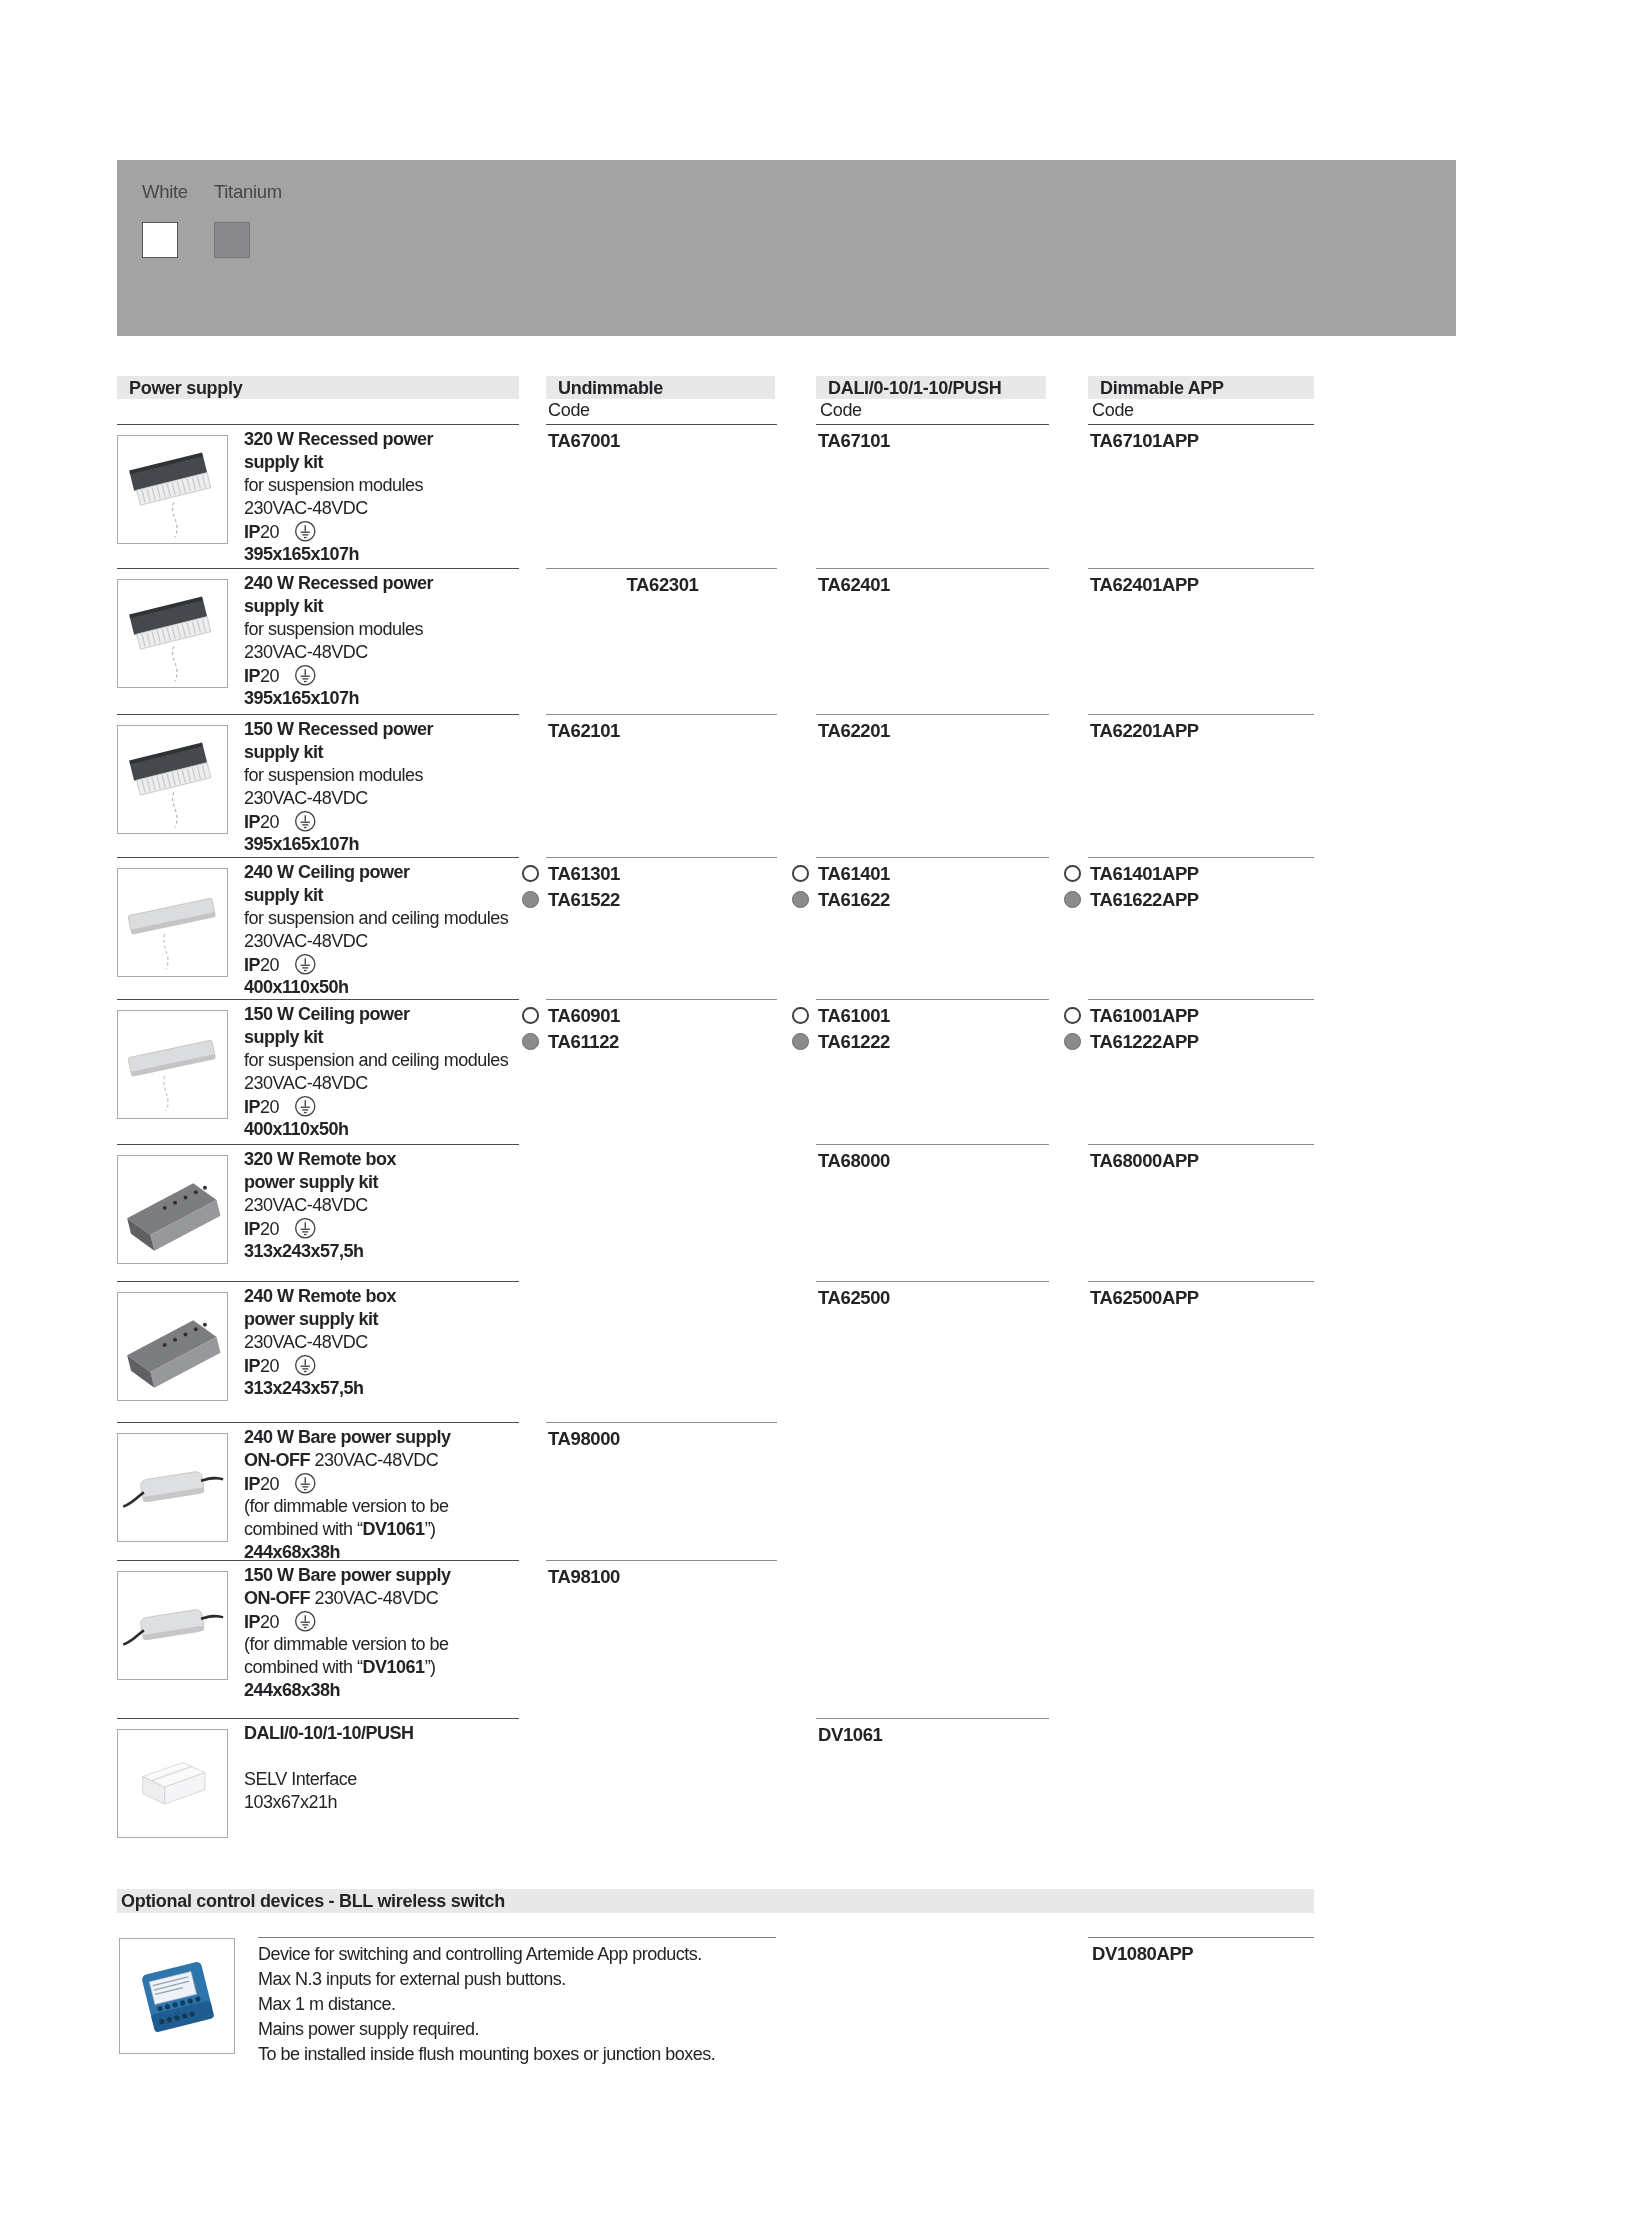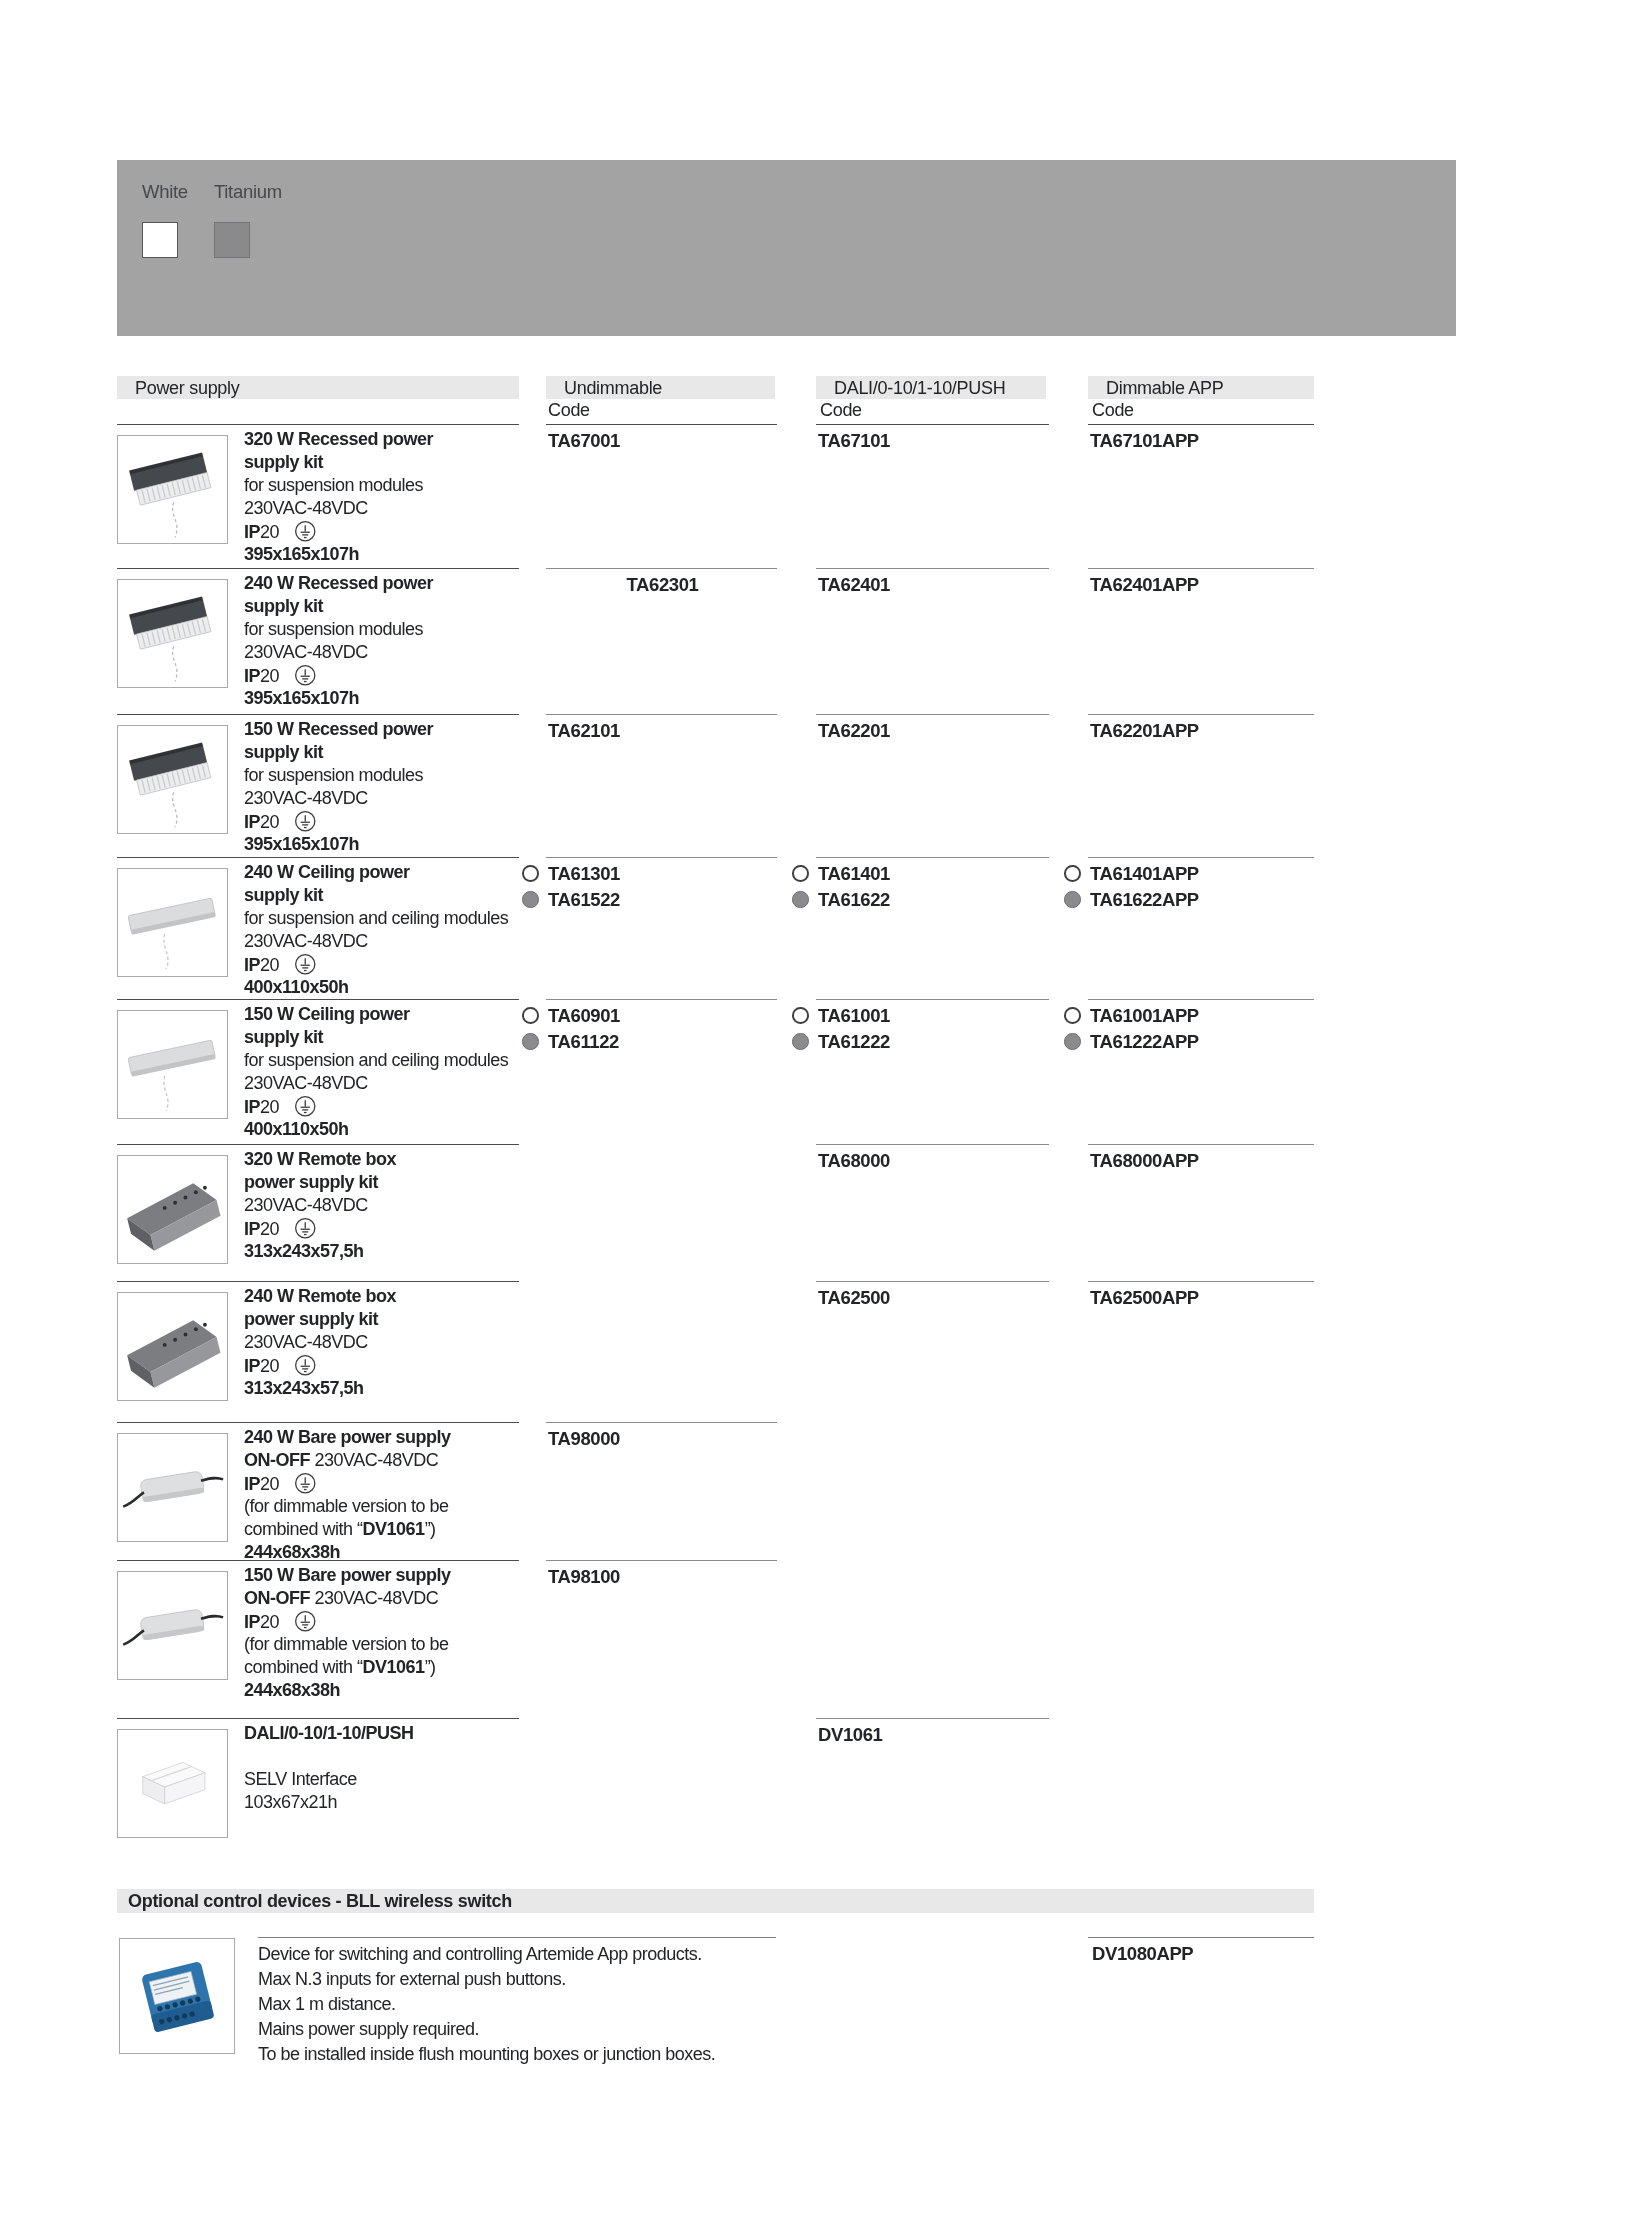--- a/index.html
+++ b/index.html
@@ -11,21 +11,21 @@
   
   #finish-panel{position:absolute;left:117px;top:160px;width:1339px;height:176px;background:#a3a3a3;}
   .finish-label{position:absolute;top:21px;font-size:18.5px;letter-spacing:-0.3px;color:#47484b;}
   #finish-label-white{left:25px;}
   #finish-label-titanium{left:97px;}
   .swatch{position:absolute;top:62px;width:36px;height:36px;box-sizing:border-box;}
   #swatch-white{left:25px;border:1.3px solid #55565a;background:#ffffff;}
   #swatch-titanium{left:97px;border:1.3px solid #737477;background:#8a8a8c;}
   
   .colhdr{position:absolute;top:376px;height:23px;background:#e8e8e9;box-sizing:border-box;
-          font-weight:normal;font-size:18px;line-height:24px;padding-left:18px;letter-spacing:-0.3px;white-space:nowrap;}
+          font-weight:bold;font-size:18px;line-height:24px;padding-left:12px;letter-spacing:-0.3px;white-space:nowrap;}
   #hdr-power{left:117px;width:402px;}
   #hdr-und{left:546px;width:229px;}
   #hdr-dali{left:816px;width:230px;}
   #hdr-app{left:1088px;width:226px;}
   .code-label{position:absolute;top:400px;font-size:18px;letter-spacing:-0.3px;}
   #code-label-und{left:548px;}
   #code-label-dali{left:820px;}
   #code-label-app{left:1092px;}
   
   .prow{position:absolute;left:117px;width:1197px;}
@@ -38,21 +38,21 @@
   .bseg{font-weight:bold;}
   .ground-icon{display:inline-block;vertical-align:-4.6px;margin-left:14.5px;}
   .ccell{position:absolute;top:0;box-sizing:border-box;border-top:1.3px solid #8b8c8f;padding-top:4px;}
   .prow.first .ccell{border-top-color:#4b4c4e;}
   .cline{position:relative;height:26px;line-height:24px;font-weight:bold;font-size:18.5px;letter-spacing:-0.4px;padding-left:2px;white-space:nowrap;}
   .dot{position:absolute;left:-24px;top:3.3px;width:16.5px;height:16.5px;border-radius:50%;box-sizing:border-box;}
   .dot-white{background:#ffffff;border:2px solid #3f4043;}
   .dot-gray{background:#8a8b8e;border:0.7px solid #6e6f72;}
   
   #opt-header{position:absolute;left:117px;top:1889px;width:1197px;height:24.4px;background:#e8e8e9;
-              box-sizing:border-box;font-weight:bold;font-size:18px;line-height:25px;padding-left:11px;letter-spacing:-0.3px;}
+              box-sizing:border-box;font-weight:bold;font-size:18px;line-height:25px;padding-left:4px;letter-spacing:-0.3px;}
   #opt-imgbox{position:absolute;left:119px;top:1938px;width:116px;height:116px;border:1.3px solid #a9aaac;
               box-sizing:border-box;background:#ffffff;overflow:hidden;}
   #opt-imgbox svg{display:block;width:100%;height:100%;}
   #opt-desc-rule{position:absolute;left:258px;top:1937px;width:518px;height:0;border-top:1.3px solid #7e7f82;}
   #opt-desc{position:absolute;left:258px;top:1942px;}
   .opt-line{height:25px;line-height:25px;font-size:18px;letter-spacing:-0.5px;white-space:nowrap;}
   #opt-code-rule{position:absolute;left:1088px;top:1937px;width:226px;height:0;border-top:1.3px solid #7e7f82;}
   #opt-code{position:absolute;left:1092px;top:1943px;font-weight:bold;font-size:18.5px;letter-spacing:-0.4px;}
 </style>
 </head>

